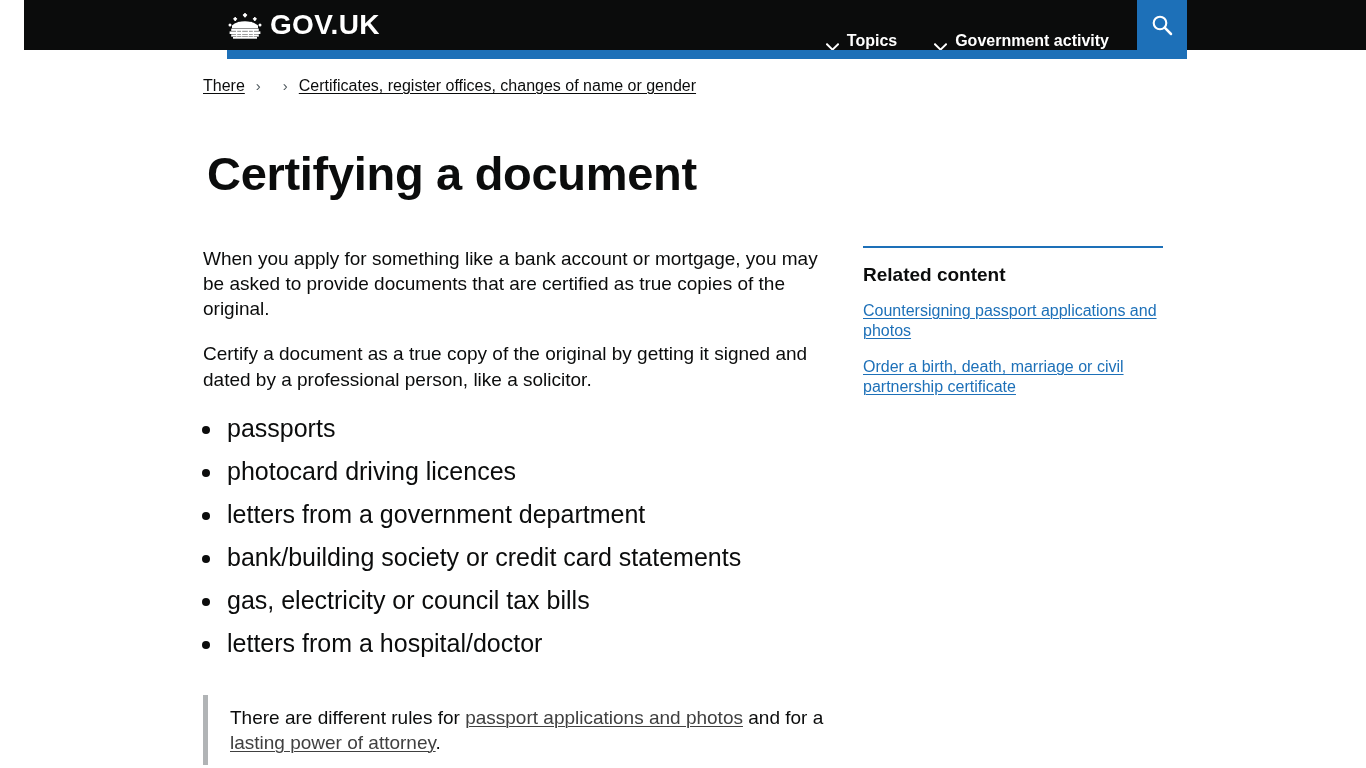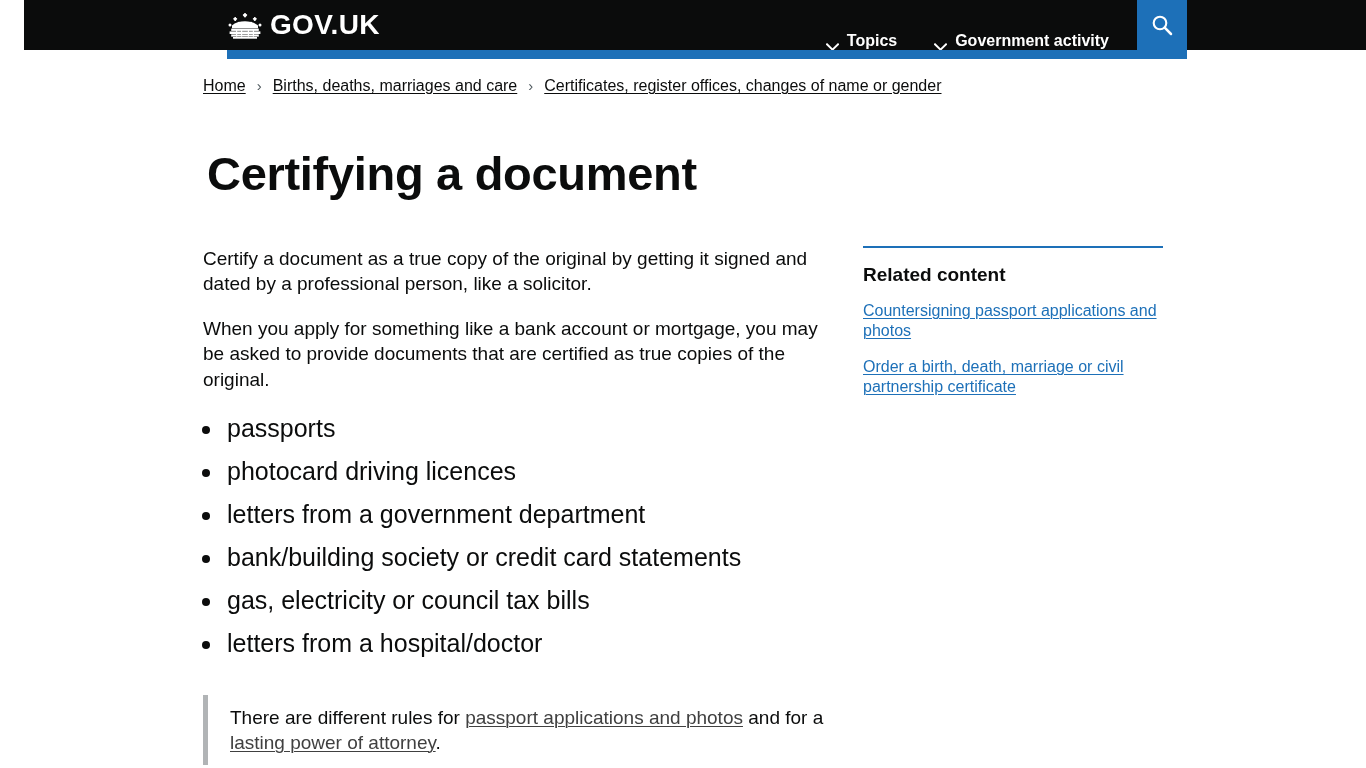--- a/index.html
+++ b/index.html
@@ -291,35 +291,34 @@
         </button>
       </div>
 
     </div>
     <div class="blue-bar"></div>
   </div>
 
   <div class="wrap">
 
     <nav class="breadcrumbs">
-      <a class="bc-link" href="#">Home</a>
+      <a class="bc-link" href="#">There</a>
       <span class="bc-sep">›</span>
-      <a class="bc-link" href="#">Births, deaths, marriages and care</a>
       <span class="bc-sep">›</span>
       <a class="bc-link" href="#">Certificates, register offices, changes of name or gender</a>
     </nav>
 
     <h1 class="page-title">Certifying a document</h1>
 
     <div class="cols">
 
       <div class="col-main">
 
+        <p class="body-p">When you apply for something like a bank account or mortgage, you may be asked to provide documents that are certified as true copies of the original.</p>
         <p class="body-p">Certify a document as a true copy of the original by getting it signed and dated by a professional person, like a solicitor.</p>
-        <p class="body-p">When you apply for something like a bank account or mortgage, you may be asked to provide documents that are certified as true copies of the original.</p>
 
         <ul class="body-list">
           <li>passports</li>
           <li>photocard driving licences</li>
           <li>letters from a government department</li>
           <li>bank/building society or credit card statements</li>
           <li>gas, electricity or council tax bills</li>
           <li>letters from a hospital/doctor</li>
         </ul>
 

